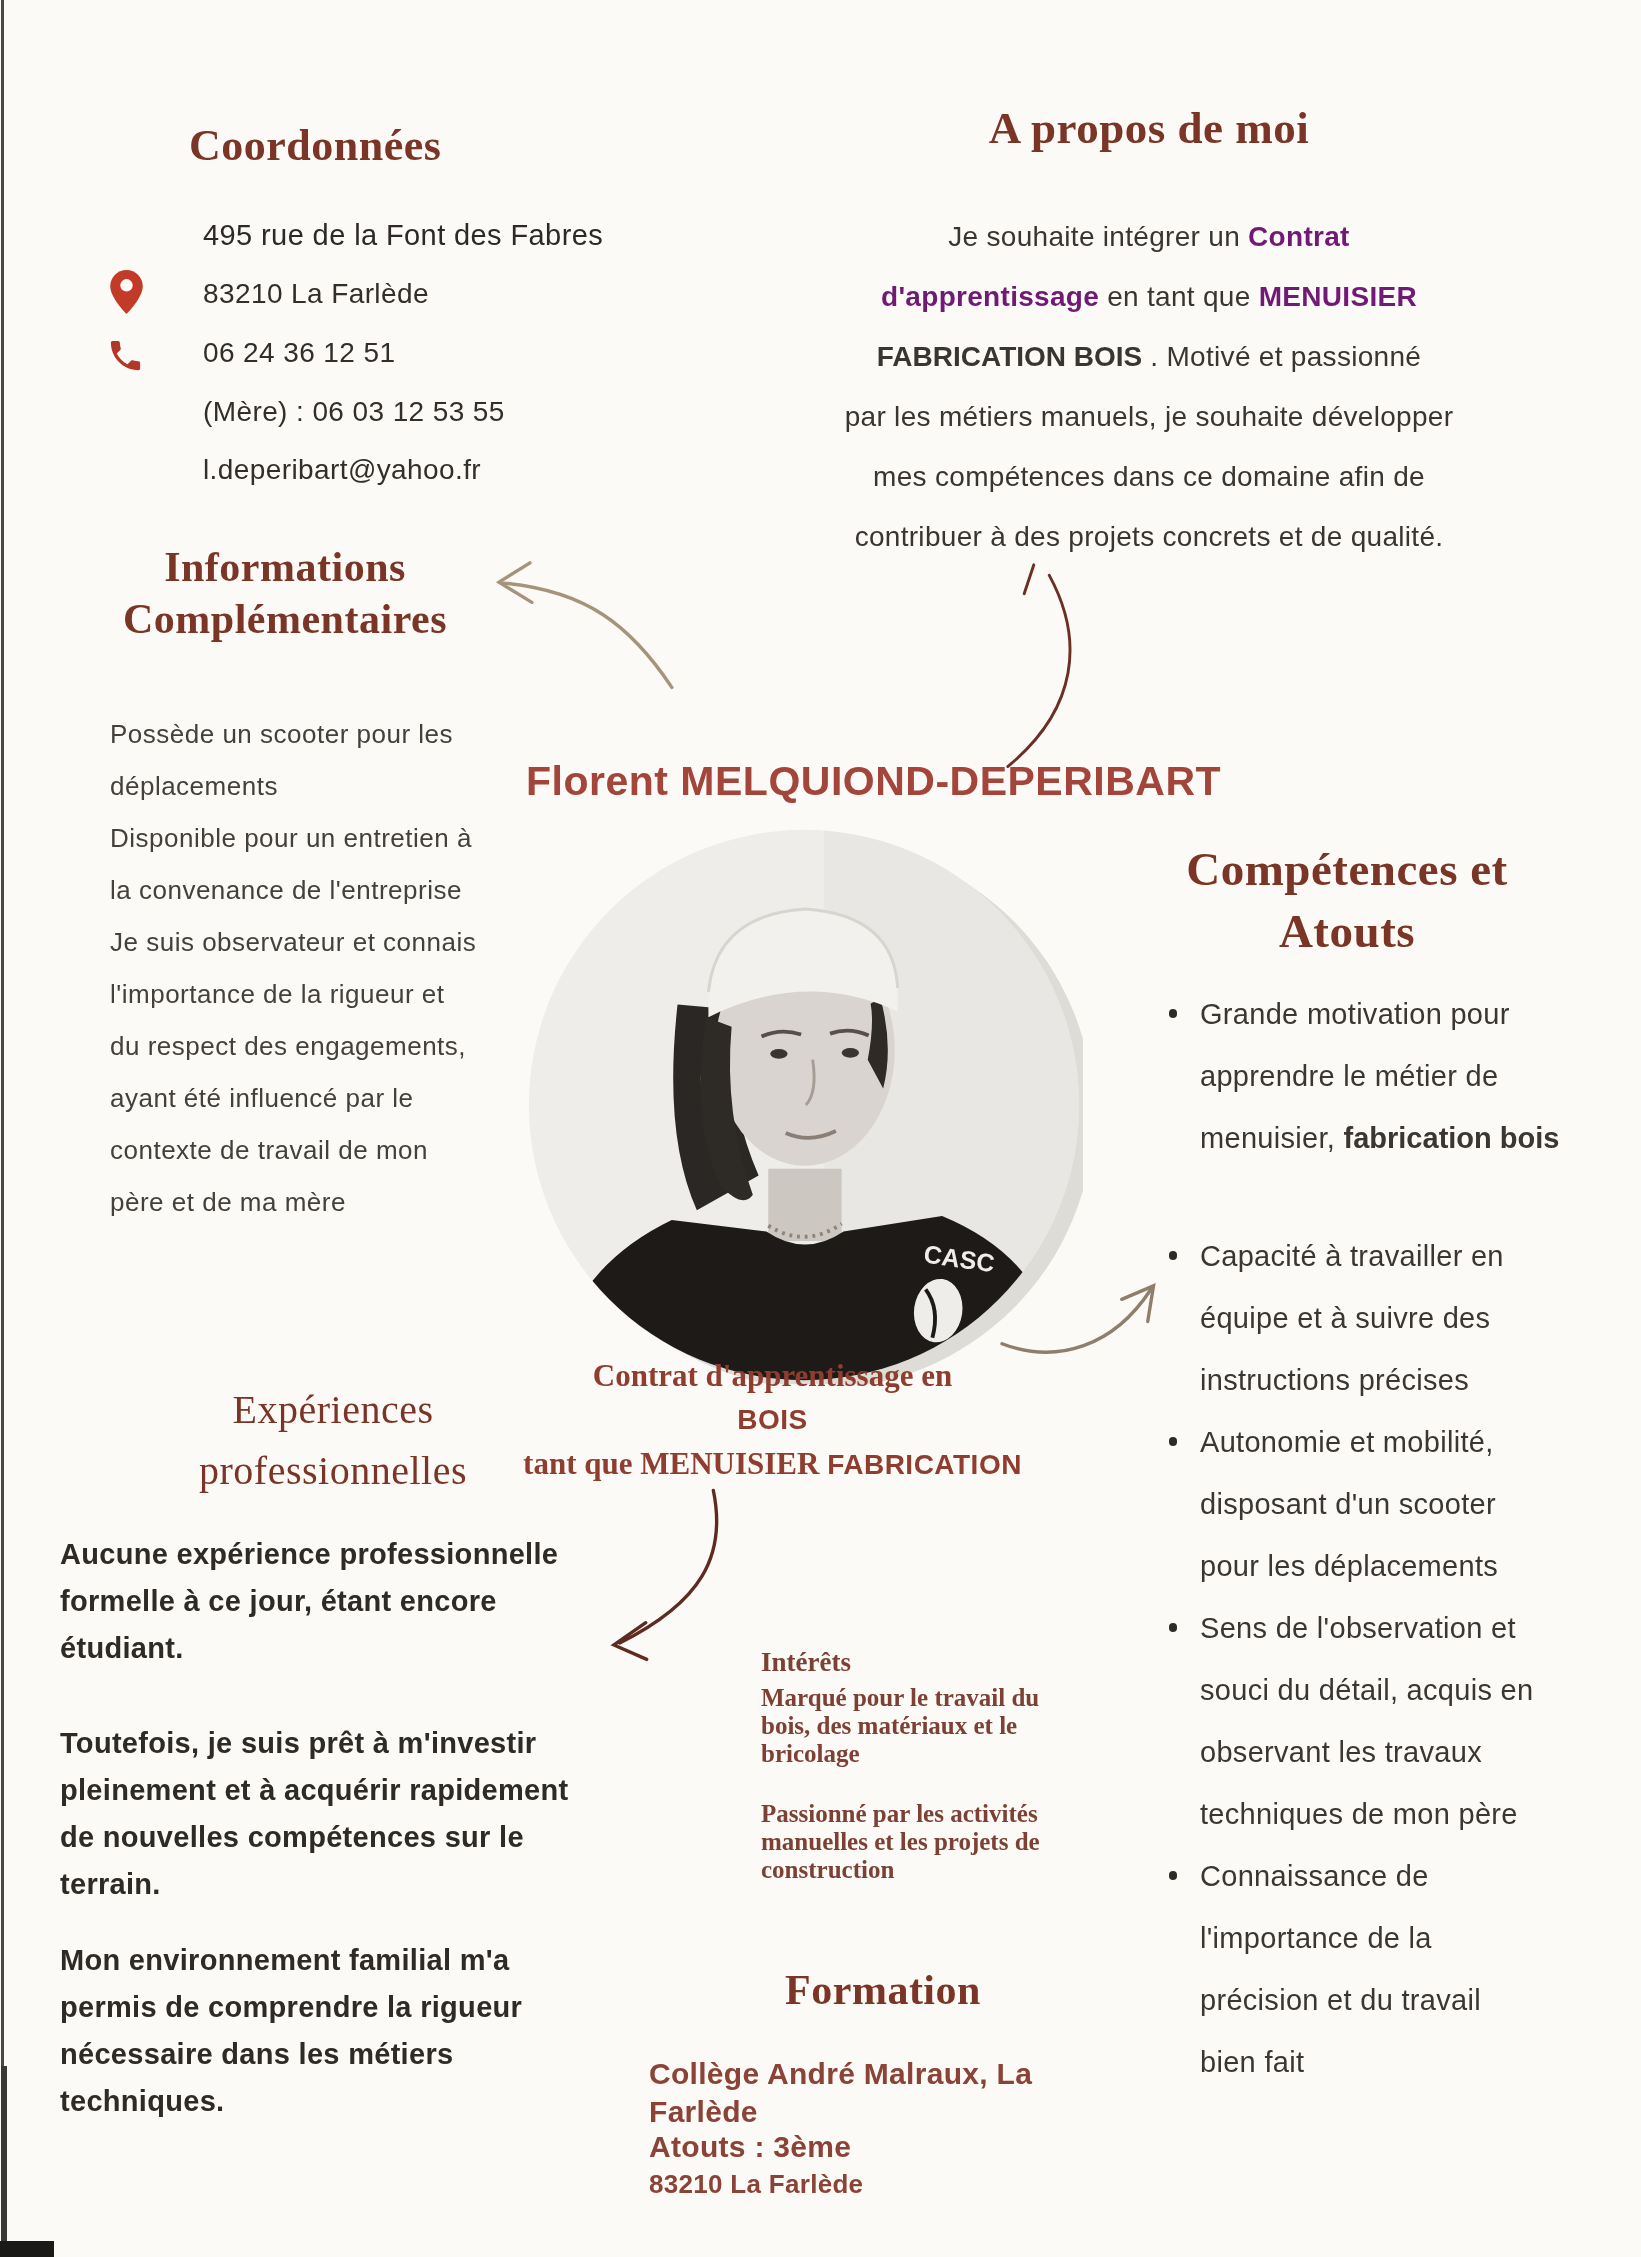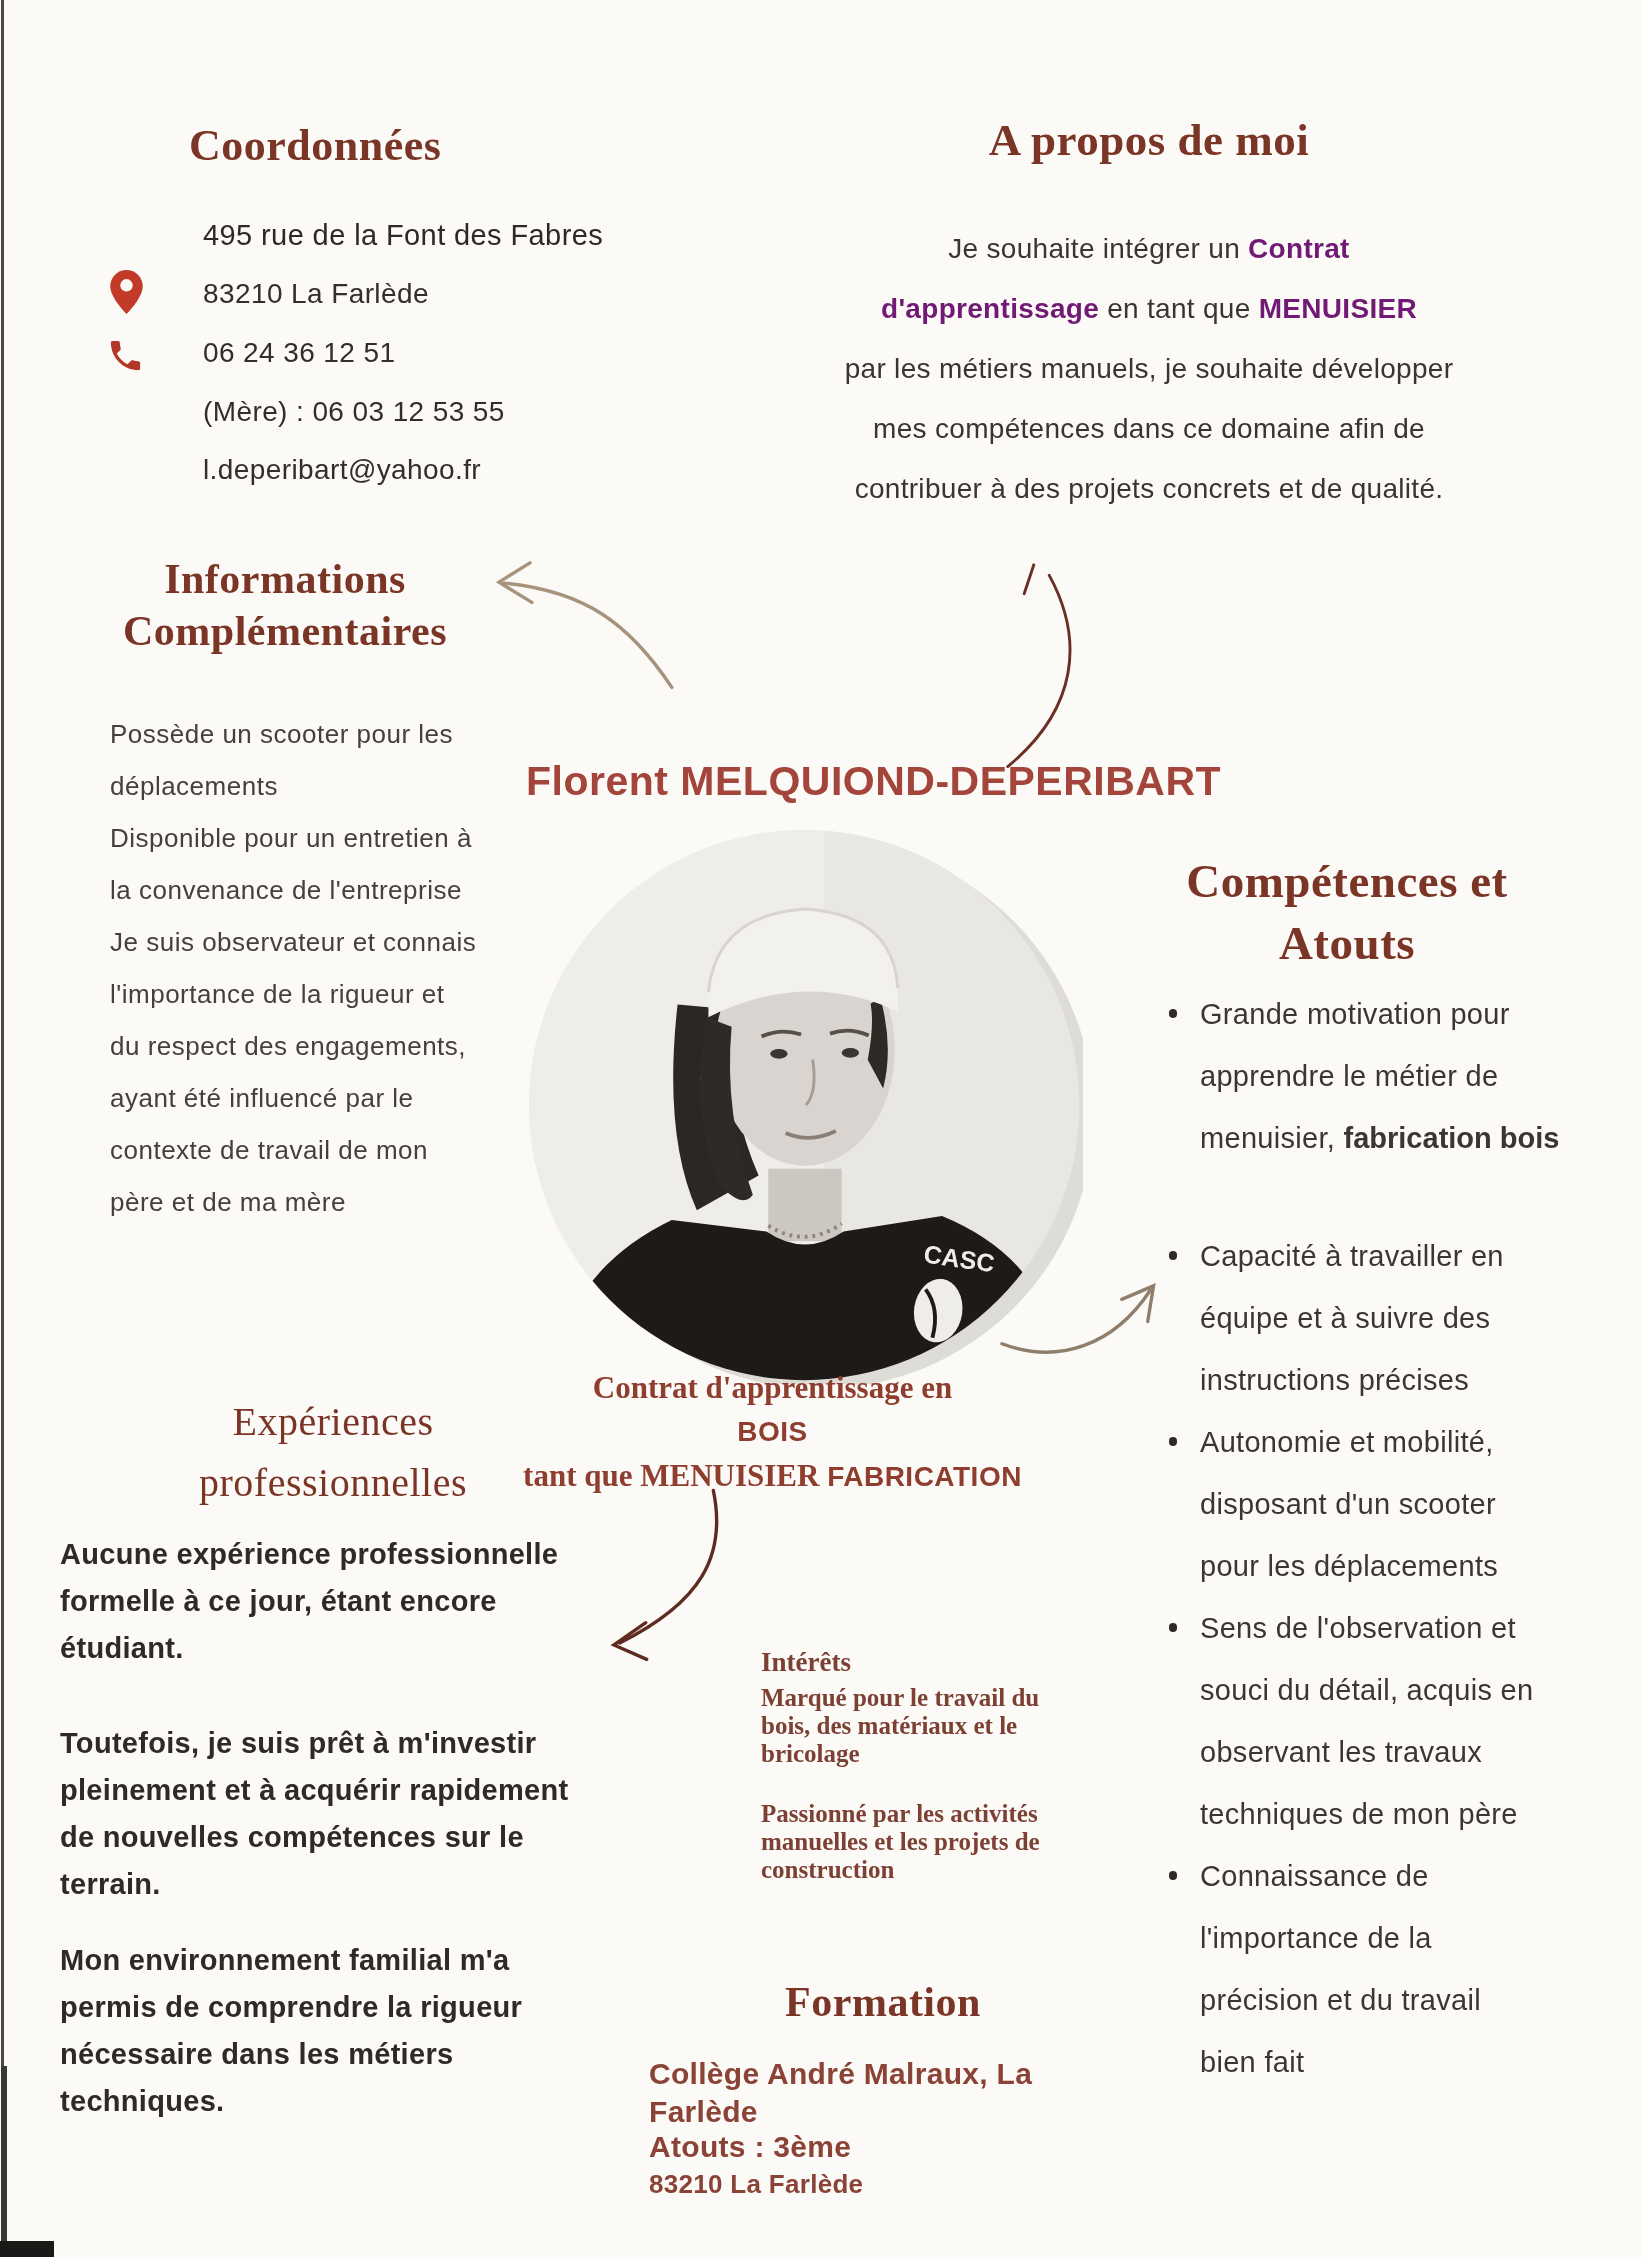--- a/index.html
+++ b/index.html
@@ -5,21 +5,21 @@
   html,body{margin:0;padding:0;}
   body{
     width:1641px;height:2257px;position:relative;overflow:hidden;
     background:#fcfaf6;
     font-family:"Liberation Sans","DejaVu Sans",sans-serif;
     color:#3f3935;
   }
   .abs{position:absolute;}
   .serif{font-family:"Liberation Serif","DejaVu Serif",serif;}
   .maroon{color:#7a3526;}
-  .center{text-align:center;margin-top:12px;}
+  .center{text-align:center;}
   .pre{white-space:pre-line;}
 
   
   #scan-edge{left:1px;top:0;width:2.9px;height:2257px;background:#4a4745;}
   #scan-corner{left:0;top:2241px;width:54px;height:16.4px;background:#1b1918;}
   #scan-edge-b{left:1px;top:2066px;width:5.8px;height:191px;background:#3a3836;}
 
   
   #contact-heading{left:189px;top:120px;font-weight:700;font-size:44px;letter-spacing:0.5px;}
   .contact-line{left:203px;font-size:28px;color:#332e2a;letter-spacing:0.4px;}
@@ -101,20 +101,21 @@
   <path d="M6.62 10.79c1.44 2.83 3.76 5.14 6.59 6.59l2.2-2.2c.27-.27.67-.36 1.02-.24 1.12.37 2.33.57 3.57.57.55 0 1 .45 1 1V20c0 .55-.45 1-1 1-9.39 0-17-7.61-17-17 0-.55.45-1 1-1h3.5c.55 0 1 .45 1 1 0 1.25.2 2.45.57 3.57.11.35.03.74-.25 1.02l-2.2 2.2z" fill="#b23726"></path>
 </svg>
 <div class="abs contact-line" id="contact-phone">06 24 36 12 51</div>
 <div class="abs contact-line" id="contact-mere">(Mère) : 06 03 12 53 55</div>
 <div class="abs contact-line" id="contact-email">l.deperibart@yahoo.fr</div>
 
 <div class="abs serif maroon center" id="about-heading">A propos de moi</div>
 <div class="abs center" id="about-body">
   <div class="line"><span>Je souhaite intégrer un </span><span class="b">Contrat</span></div>
   <div class="line"><span class="b">d'apprentissage</span><span> en tant que </span><span class="b">MENUISIER</span></div>
+  <div class="line"><span class="ins">FABRICATION BOIS</span><span> . Motivé et passionné</span></div>
   <div class="line"><span>par les métiers manuels, je souhaite développer</span></div>
   <div class="line"><span>mes compétences dans ce domaine afin de</span></div>
   <div class="line"><span>contribuer à des projets concrets et de qualité.</span></div>
 </div>
 
 <div class="abs serif maroon center pre" id="info-heading">Informations
 Complémentaires</div>
 <div class="abs pre" id="info-body">Possède un scooter pour les
 déplacements
 Disponible pour un entretien à

